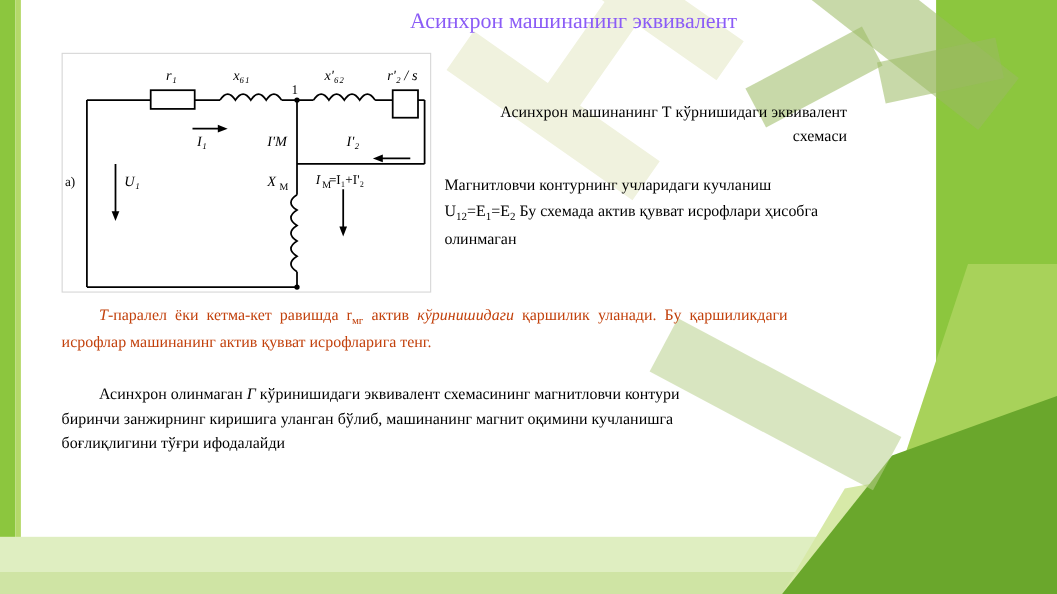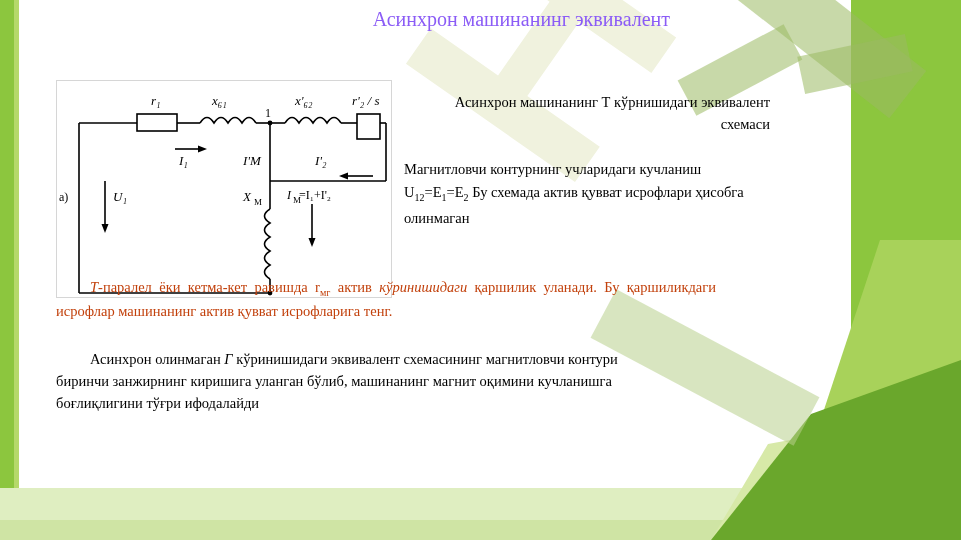--- a/index.html
+++ b/index.html
@@ -73,21 +73,21 @@
     position:absolute; left:110px; top:8px; width:560px;
     text-align:right;
     font-family:"Liberation Serif", serif;
     font-size:20px; font-weight:normal; color:#8b5cf6;
     line-height:1.15;
   }
 
   
   .figure {
     position:absolute; left:56px; top:48px; width:336px; height:218px;
-    background:#ffffff; border:1px solid #d6d6d6;margin-top:32px;
+    background:#ffffff; border:1px solid #d6d6d6;
   }
   .figure svg { display:block; }
 
   
   .cap1 {
     position:absolute; left:410px; top:92px; width:360px;
     font-size:14.5px; color:#000; line-height:1.5;
     text-align:right;
   }
   .cap2 {

